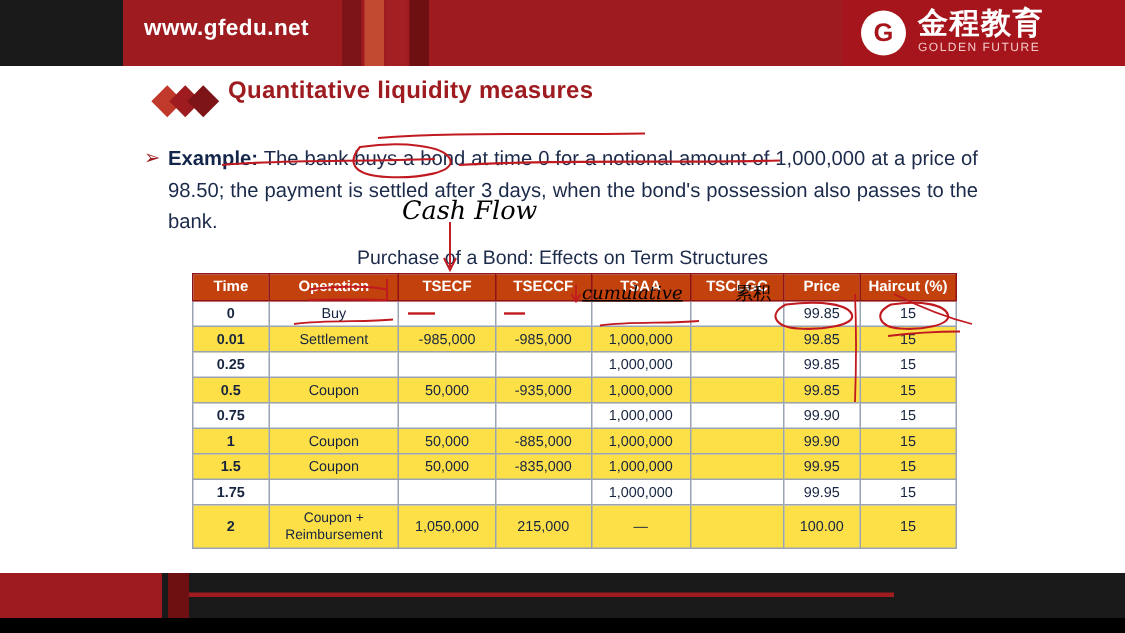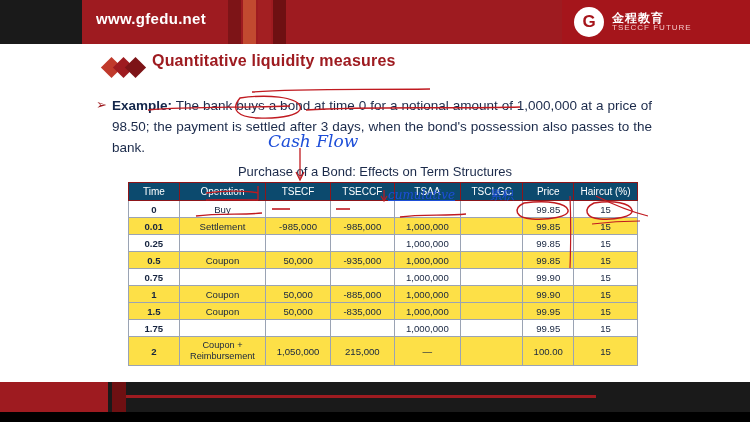--- a/index.html
+++ b/index.html
@@ -72,23 +72,24 @@
     justify-content: center;
     margin-left: 12px;
     font-weight: bold;
   }
   .logo-text {
     margin-left: 8px;
     color: #fff;
     line-height: 1.05;
   }
   .logo-cn {
-    font-size: 12px;
+    font-size: 20px;
     font-weight: bold;
     letter-spacing: 1px;
+    font-family: Liberation Mono, monospace;
   }
   .logo-en {
     font-size: 8px;
     letter-spacing: 1px;
     color: #f3c9c9;
   }
 
   
   .bottombar {
     position: absolute;
@@ -201,24 +202,24 @@
     top: 182px;
     width: 510px;
   }
   table.data {
     border-collapse: collapse;
     width: 510px;
     font-size: 9.6px;
     color: #16243f;
   }
   table.data th {
-    background: #0c4a6e;
+    background: #c2410c;
     color: #ffffff;
     font-size: 10px;
-    font-weight: normal;
+    font-weight: bold;
     height: 17px;
     border: 1px solid #8d1519;
     padding: 0 2px;
   }
   table.data td {
     border: 1px solid #9aa3b4;
     height: 16px;
     text-align: center;
     padding: 0 2px;
     background: #ffffff;
@@ -236,21 +237,21 @@
 
   
   .ink {
     position: absolute;
     left: 0; top: 0;
     width: 750px; height: 422px;
     pointer-events: none;
   }
   .ink-text {
     position: absolute;
-    color: #1d4ed8;
+    color: #000000;
     font-family: "DejaVu Serif", serif;
     font-style: italic;
     white-space: nowrap;
   }
   .ink-cashflow {
     left: 268px;
     top: 131px;
     font-size: 17px;
   }
   .ink-cumulative {
@@ -276,21 +277,21 @@
     <div class="blk-left"></div>
     <div class="stripe s1"></div>
     <div class="stripe s2"></div>
     <div class="stripe s3"></div>
     <div class="stripe s4"></div>
     <div class="url">www.gfedu.net</div>
     <div class="logo-box">
       <div class="logo-badge">G</div>
       <div class="logo-text">
         <div class="logo-cn">金程教育</div>
-        <div class="logo-en">TSECCF FUTURE</div>
+        <div class="logo-en">GOLDEN FUTURE</div>
       </div>
     </div>
   </div>
 
   <div class="title-row">
     <div class="diamonds">
       <span class="dia d1"></span>
       <span class="dia d2"></span>
       <span class="dia d3"></span>
     </div>

